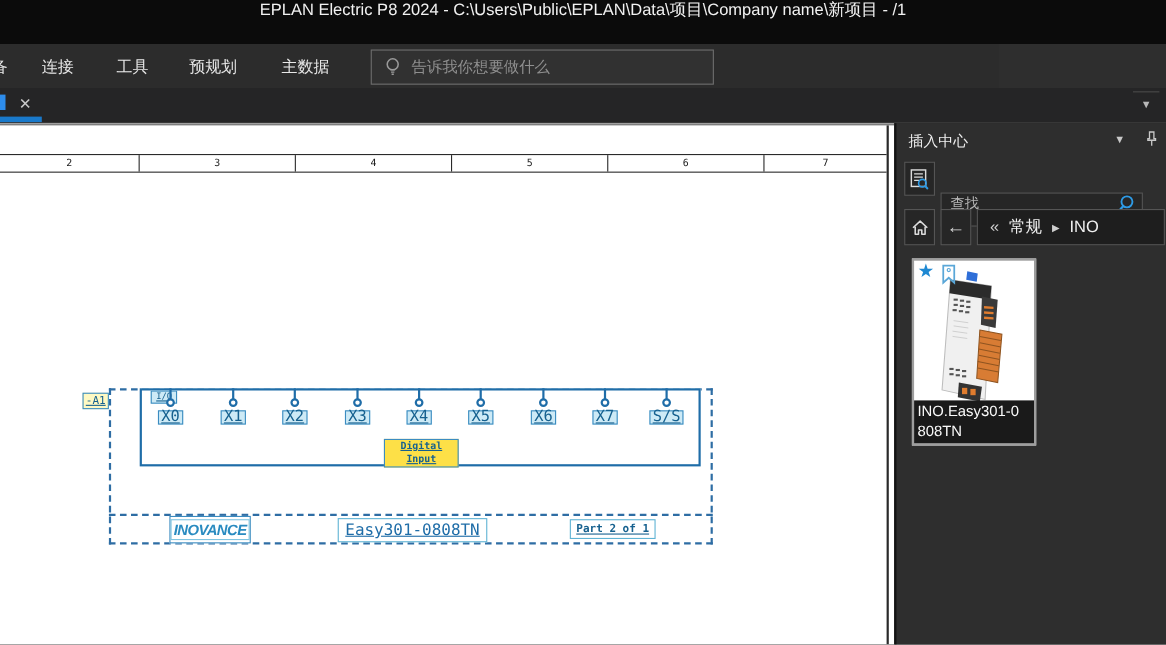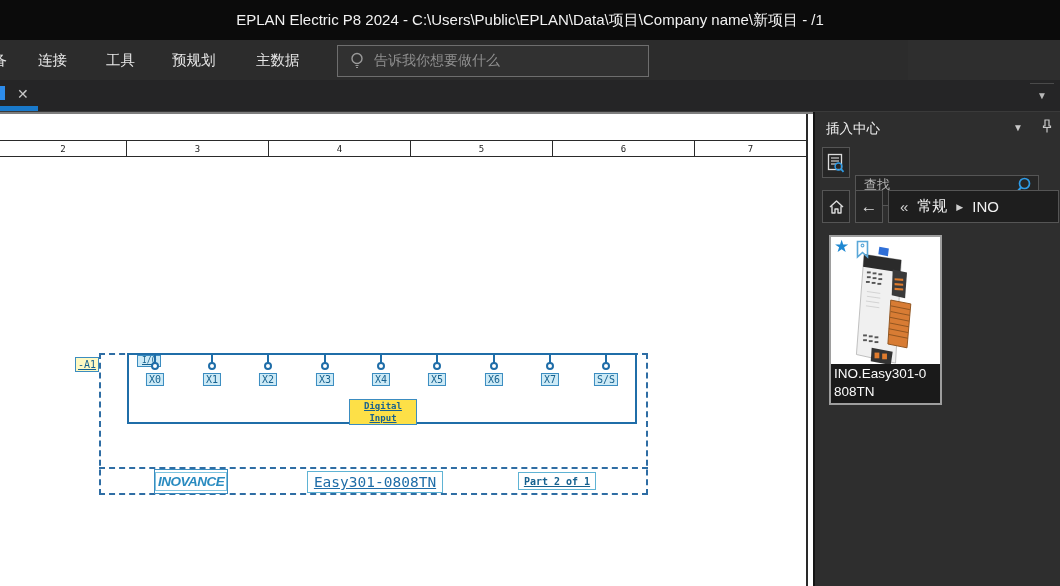--- a/index.html
+++ b/index.html
@@ -3,21 +3,21 @@
 <meta charset="utf-8">
 <style>
   html,body{margin:0;padding:0;}
   body{
     width:1060px;height:586px;position:relative;overflow:hidden;
     background:#2e2e2e;font-family:"Liberation Sans",sans-serif;
     -webkit-font-smoothing:antialiased;
   }
   
   .titlebar{position:absolute;left:0;top:0;width:1060px;height:40px;background:#0b0b0b;
-    display:flex;align-items:center;justify-content:center;color:#f2f2f2;font-size:15px;}
+    display:flex;justify-content:center;color:#f2f2f2;font-size:15px;}
   
   .ribbon{position:absolute;left:0;top:40px;width:908px;height:40px;background:#2c2c2c;border-bottom:1px solid #1f1f1f;}
   .menu-item{position:absolute;top:0;height:40px;display:flex;align-items:center;color:#e8e8e8;font-size:14.5px;cursor:default;}
   .ribbon-search{position:absolute;left:337px;top:5px;width:312px;height:32px;background:#313131;
     border:1px solid #6e6e6e;display:flex;align-items:center;box-sizing:border-box;}
   .ribbon-search .bulb{margin:0 10px 0 12px;display:flex;}
   .ribbon-search .ph{color:#8f8f8f;font-size:14px;text-align:center;}
   
   .tabbar{position:absolute;left:0;top:80px;width:1060px;height:32px;background:#252526;border-bottom:1px solid #3a3a3a;box-sizing:border-box;}
   .tab-icon-sliver{position:absolute;left:0;top:6px;width:5px;height:14px;background:#2d8ceb;}
@@ -36,21 +36,21 @@
   .dashed-div{position:absolute;left:99px;top:355px;width:549px;height:0;border-top:2px dashed #2e6da4;}
   .dev-box{position:absolute;left:127px;top:241px;width:510px;height:71px;border:2px solid #1f6da8;background:#ffffff;box-sizing:border-box;}
   .tag-box{position:absolute;left:75px;top:245px;padding:0 2px;border:1px solid #3b8cc0;background:#fef9c3;
     font-family:"DejaVu Sans Mono",monospace;font-size:10px;color:#16618f;text-decoration:underline;line-height:13px;}
   .io-box{position:absolute;left:137px;top:243px;padding:0 4px;border:1px solid #3b8cc0;background:#cdeaf6;
     font-family:"DejaVu Sans Mono",monospace;font-size:8px;color:#16618f;text-decoration:underline;line-height:10px;}
   .pin{position:absolute;top:241px;width:40px;margin-left:-20px;text-align:center;}
   .pin .stem{position:absolute;left:19px;top:0;width:2px;height:10px;background:#1f6da8;}
   .pin .ring{position:absolute;left:16px;top:9px;width:8px;height:8px;border:2px solid #1f6da8;border-radius:50%;background:#fff;box-sizing:border-box;}
   .pin .plabel{position:absolute;left:50%;top:20px;transform:translateX(-50%);padding:0 2px;border:1px solid #3b8cc0;background:#cdeaf6;
-    font-family:"DejaVu Sans Mono",monospace;font-size:10px;color:#16618f;white-space:nowrap;line-height:11px;}
+    font-family:"DejaVu Sans Mono",monospace;font-size:14px;color:#16618f;text-decoration:underline;white-space:nowrap;line-height:11px;}
   .func-box{position:absolute;left:349px;top:287px;width:66px;padding:0;border:1px solid #3b8cc0;background:#fde047;text-align:center;
     font-family:"DejaVu Sans Mono",monospace;font-size:9px;font-weight:bold;color:#16618f;text-decoration:underline;line-height:12px;}
   .brand-box{position:absolute;left:154px;top:357px;width:74px;height:25px;border:1.5px solid #3b8cc0;background:#fff;
     display:flex;align-items:center;justify-content:center;box-sizing:border-box;}
   .brand-inner{border:1px solid #7fc4e0;padding:0 2px;font-size:13.5px;font-weight:bold;font-style:italic;
     letter-spacing:-0.5px;color:#2a8bc0;font-family:"Liberation Sans",sans-serif;line-height:17px;}
   .model-box{position:absolute;left:307px;top:359px;width:136px;height:22px;border:1px solid #5fb3d4;background:#fff;
     display:flex;align-items:center;justify-content:center;font-family:"DejaVu Sans Mono",monospace;font-size:14.5px;
     color:#1f6da8;text-decoration:underline;box-sizing:border-box;white-space:nowrap;}
   .part-box{position:absolute;left:518px;top:360px;width:78px;height:18px;border:1px solid #5fb3d4;background:#fff;

